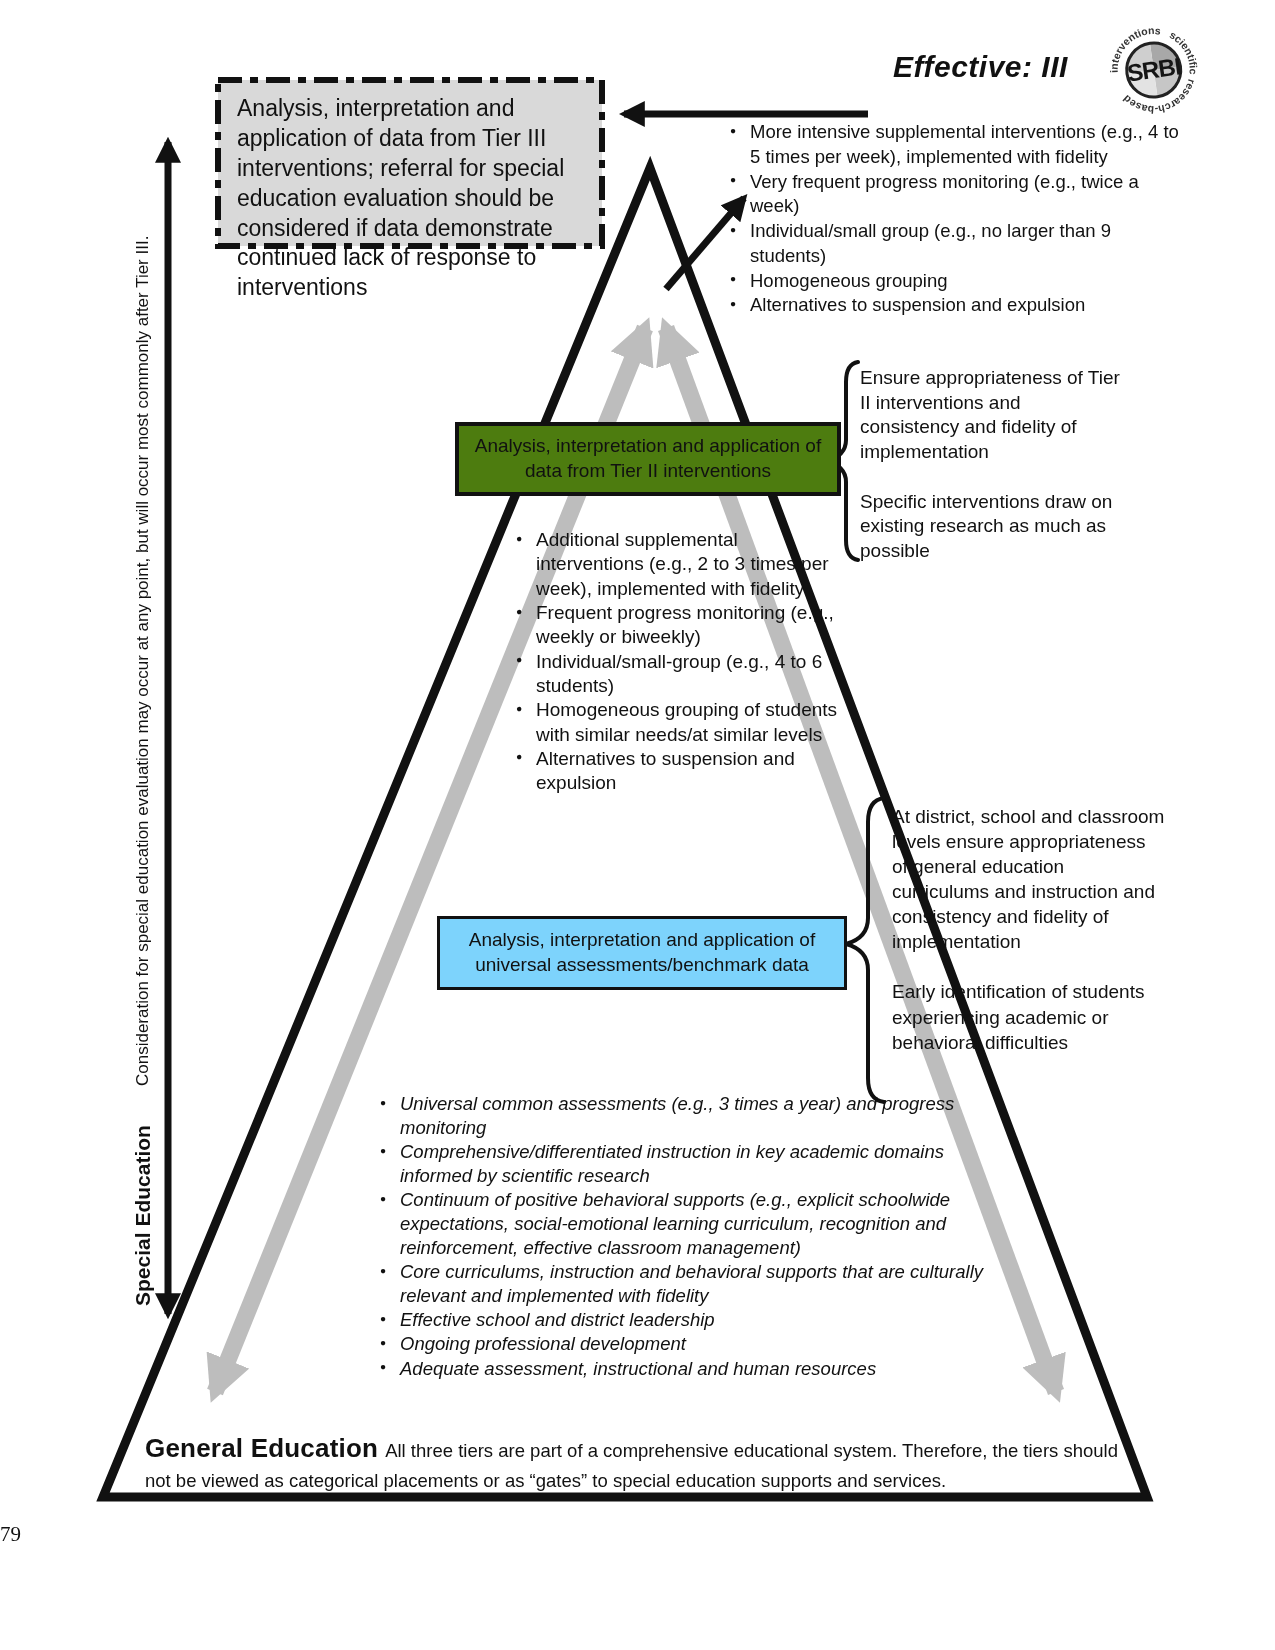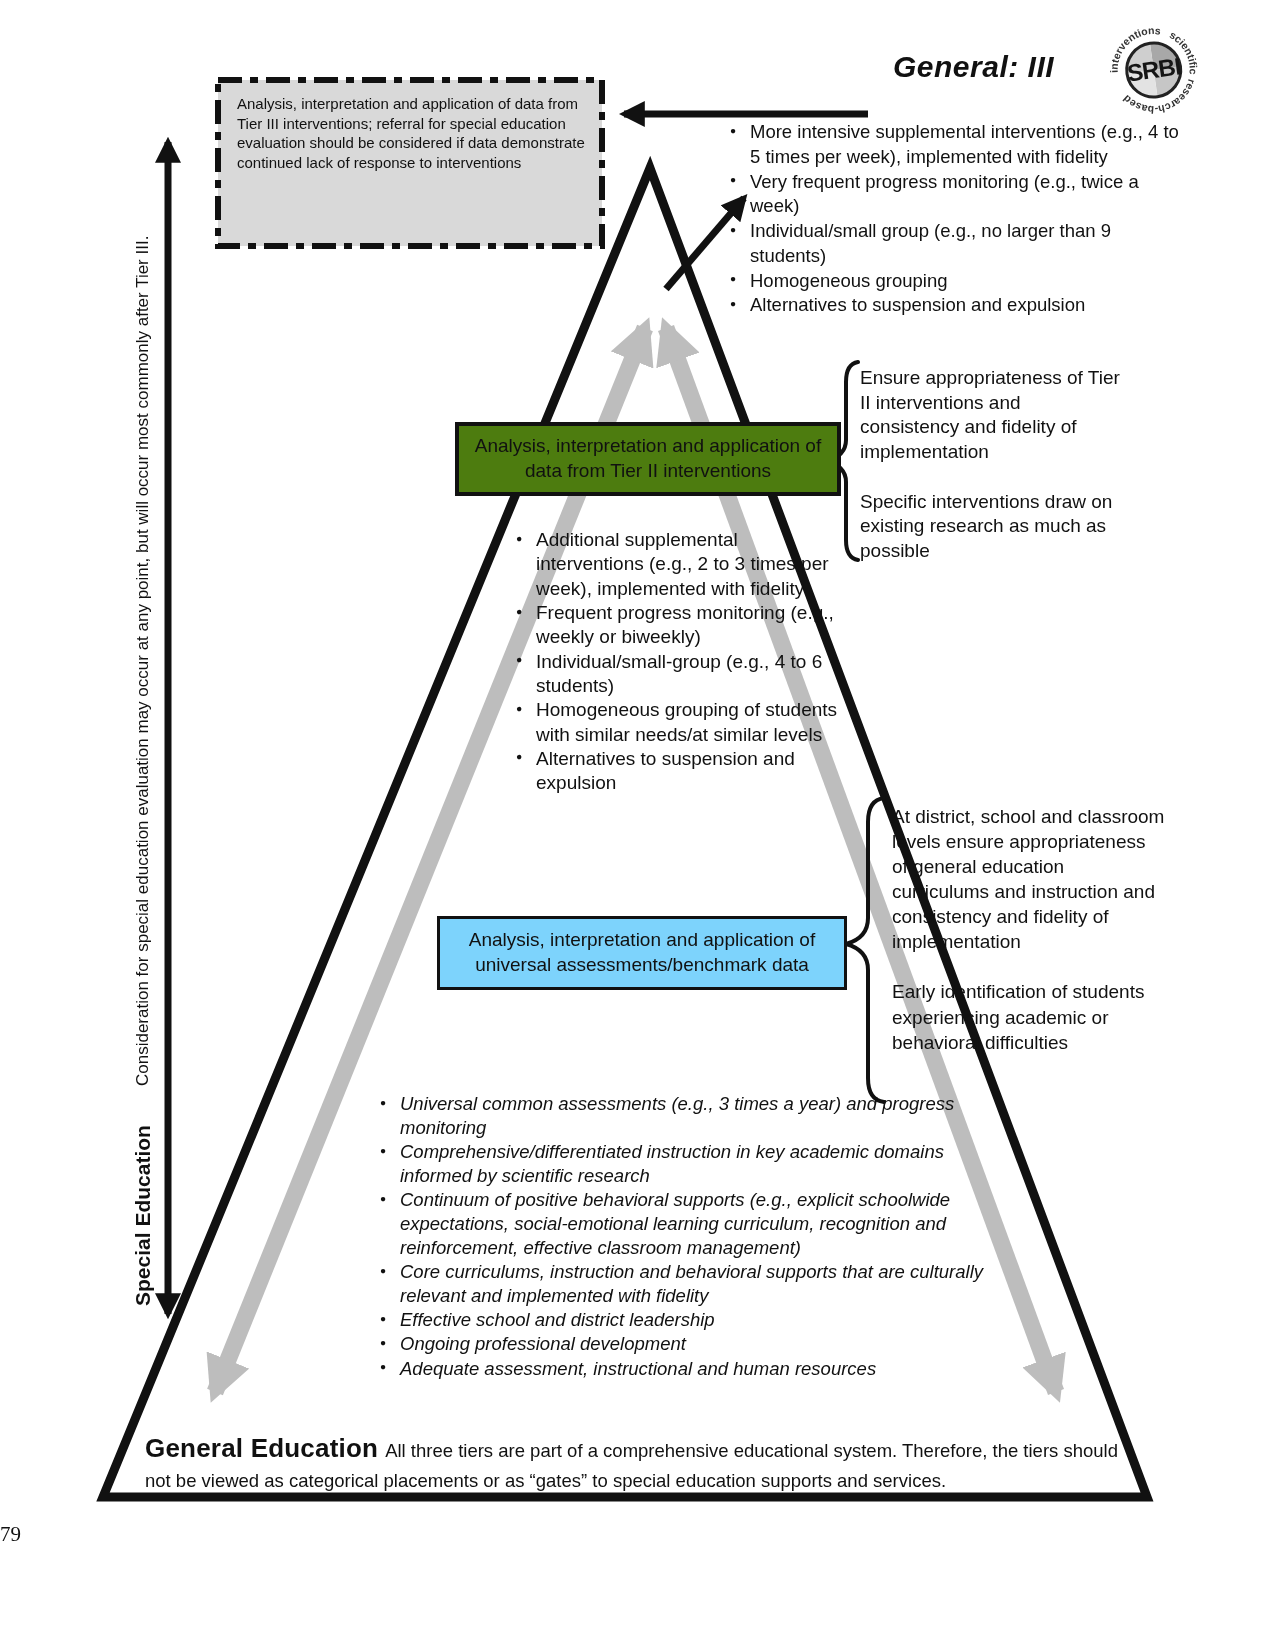--- a/index.html
+++ b/index.html
@@ -4,21 +4,21 @@
 <style>
   html,body{margin:0;padding:0;background:#fff;}
   #canvas{position:relative;width:1275px;height:1650px;background:#fff;overflow:hidden;
           font-family:"Liberation Sans",sans-serif;color:#111;}
   #bg-svg{position:absolute;left:0;top:0;}
   .abs{position:absolute;}
   
   #appendix{left:893px;top:50px;font-size:30px;font-weight:bold;font-style:italic;letter-spacing:.5px;}
   #logo-wrap{left:1106px;top:24px;transform:rotate(-8deg);}
   
-  #tier3-box-text{left:237px;top:94px;width:352px;font-size:15px;line-height:1.3;}
+  #tier3-box-text{left:237px;top:94px;width:352px;font-size:23px;line-height:1.3;}
   #tier3-bullets{left:728px;top:120px;width:455px;font-size:18.5px;line-height:1.34;}
   
   #tier2-box{left:455px;top:422px;width:366px;min-height:50px;border:4px solid #111;background:#4d7c0f;
              display:flex;align-items:center;justify-content:center;text-align:center;
              font-size:19px;line-height:1.3;padding:8px 6px;}
   #tier2-notes{left:860px;top:366px;width:264px;font-size:19px;line-height:1.3;}
   #tier2-bullets{left:514px;top:528px;width:324px;font-size:19px;line-height:1.28;}
   
   #tier1-box{left:437px;top:916px;width:392px;min-height:52px;border:3px solid #111;background:#7dd3fc;
              display:flex;align-items:center;justify-content:center;text-align:center;
@@ -90,21 +90,21 @@
       </text>
       <text font-size="10.5" fill="#333" font-weight="bold">
         <textPath href="#ringpath" startOffset="34%">scientific</textPath>
       </text>
       <text font-size="10.5" fill="#333" font-weight="bold">
         <textPath href="#ringpath" startOffset="56%">research-based</textPath>
       </text>
     </svg>
   </div>
 
-  <div class="abs" id="appendix">General: III</div>
+  <div class="abs" id="appendix">Effective: III</div>
 
   <div class="abs" id="tier3-box-text">Analysis, interpretation and application of data from Tier III interventions; referral for special education evaluation should be considered if data demonstrate continued lack of response to interventions</div>
   <ul class="abs blist" id="tier3-bullets">
     <li>More intensive supplemental interventions (e.g., 4 to 5 times per week), implemented with fidelity</li>
     <li>Very frequent progress monitoring (e.g., twice a week)</li>
     <li>Individual/small group (e.g., no larger than 9 students)</li>
     <li>Homogeneous grouping</li>
     <li>Alternatives to suspension and expulsion</li>
   </ul>
 

